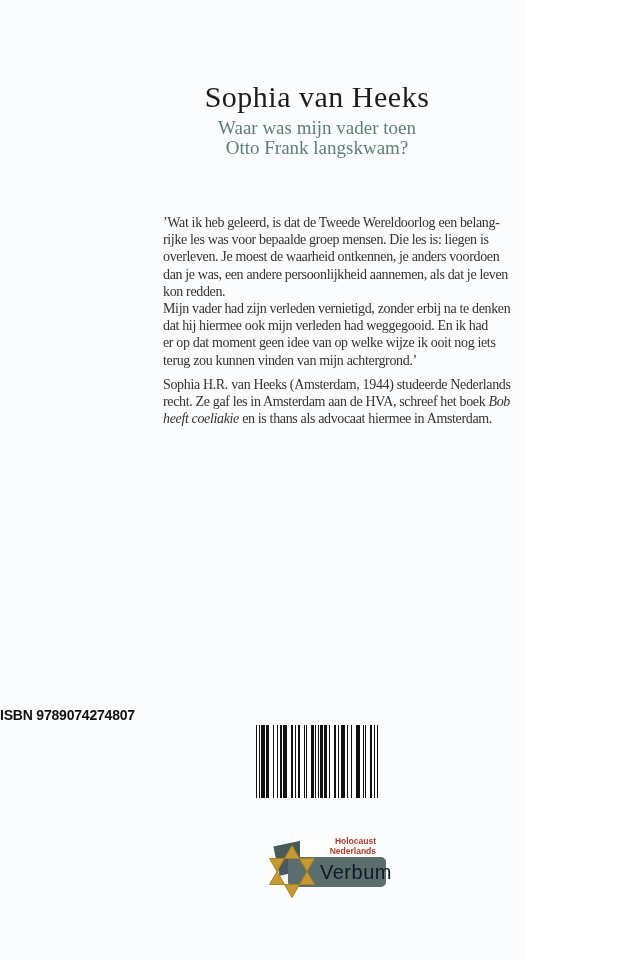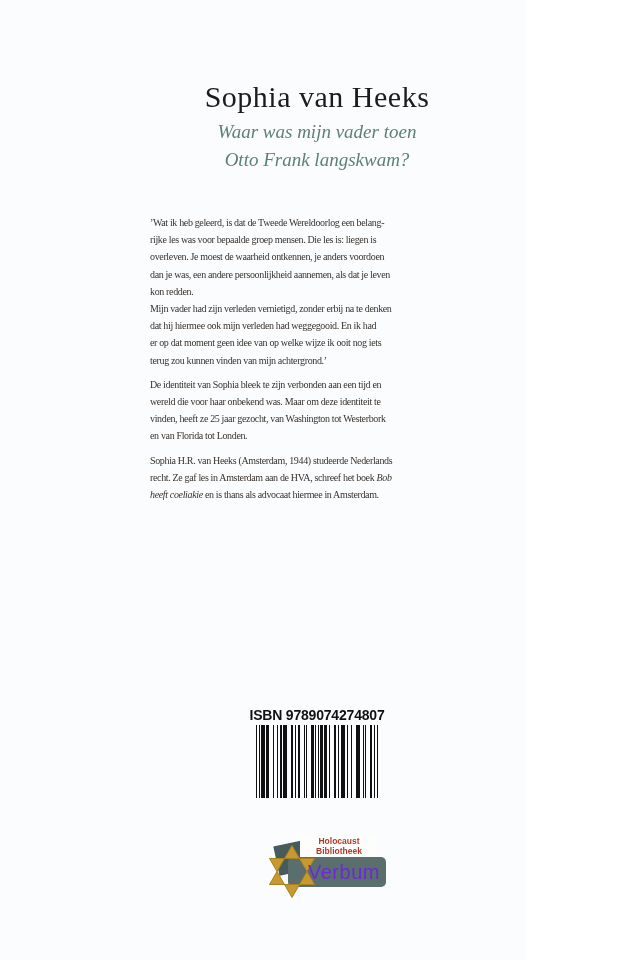--- a/index.html
+++ b/index.html
@@ -25,45 +25,43 @@
   }
   .title {
     font-style: italic;
     font-size: 30px;
     line-height: 37px;
     color: var(--title-color, #5e7b79);
     letter-spacing: 0.3px;
   }
   .subtitle {
     margin-top: 4px;
-    font-style: italic;
     font-size: 19px;
-    line-height: 28px;
+    line-height: 20px;
     color: var(--subtitle-color, #5d8076);
     white-space: pre-line;
   }
   .blurb {
     position: absolute;
-    left: 150px; top: 214px;
+    left: 163px; top: 214px;
     width: 352px;
-    font-size: 10px;
+    font-size: 14px;
     line-height: 17.2px;
     letter-spacing: -0.35px;
     color: var(--body-color, #38322c);
   }
   .blurb p {
     margin: 0 0 7px 0;
     white-space: pre-line;
   }
   .blurb .it { font-style: italic; }
   .barcode-block {
     position: absolute;
     left: 0; top: 706px;
     width: 634px;
-    text-align: center;
   }
   .isbn-label {
     display: inline-block;
     font-family: "Liberation Sans", sans-serif;
     font-weight: bold;
     font-size: 14px;
     letter-spacing: -0.2px;
     color: #111;
     margin-bottom: 2px;
   }
@@ -71,34 +69,34 @@
   .logo {
     position: absolute;
     left: 260px; top: 836px;
     width: 132px; height: 66px;
   }
   .logo svg { position:absolute; left:0; top:0; }
   .imprint {
     position: absolute;
     left: 42px; top: 1px;
     width: 74px;
-    text-align: center;
+    text-align: right;
     font-family: "Liberation Sans", sans-serif;
     font-weight: bold;
     font-size: 8.5px;
     line-height: 9.5px;
     color: var(--imprint-color, #b03a28);
   }
   .verbum {
     position: absolute;
-    left: 48px; top: 25px;
+    left: 60px; top: 25px;
     font-family: "Liberation Sans", sans-serif;
     font-size: 20px;
     letter-spacing: 0.5px;
-    color: #6d28d9;
+    color: #0f172a;
   }
 </style>
 </head>
 <body>
 
 <div class="page">
 
   <div class="cover-header">
     <div class="author">Sophia van Heeks</div>
     <div class="subtitle">Waar was mijn vader toen
@@ -108,24 +106,20 @@
   <div class="blurb">
     <p>’Wat ik heb geleerd, is dat de Tweede Wereldoorlog een belang-
 rijke les was voor bepaalde groep mensen. Die les is: liegen is
 overleven. Je moest de waarheid ontkennen, je anders voordoen
 dan je was, een andere persoonlijkheid aannemen, als dat je leven
 kon redden.
 Mijn vader had zijn verleden vernietigd, zonder erbij na te denken
 dat hij hiermee ook mijn verleden had weggegooid. En ik had
 er op dat moment geen idee van op welke wijze ik ooit nog iets
 terug zou kunnen vinden van mijn achtergrond.’</p>
-    <p>De identiteit van Sophia bleek te zijn verbonden aan een tijd en
-wereld die voor haar onbekend was. Maar om deze identiteit te
-vinden, heeft ze 25 jaar gezocht, van Washington tot Westerbork
-en van Florida tot Londen.</p>
     <p><span>Sophia H.R. van Heeks (Amsterdam, 1944) studeerde Nederlands
 recht. Ze gaf les in Amsterdam aan de HVA, schreef het boek </span><span class="it">Bob
 heeft coeliakie</span><span> en is thans als advocaat hiermee in Amsterdam.</span></p>
   </div>
 
   <div class="barcode-block">
     <div class="isbn-label">ISBN 9789074274807</div>
     <svg class="barcode-svg" width="122" height="73" viewBox="0 0 95 50" preserveAspectRatio="none" shape-rendering="crispEdges">
         <rect x="0" y="0" width="1" height="50" fill="#111"></rect>
         <rect x="2" y="0" width="1" height="50" fill="#111"></rect>
@@ -162,18 +156,18 @@
 
   <div class="logo">
     <svg width="132" height="66" viewBox="0 0 132 66">
       <rect x="16" y="6" width="40" height="30" fill="#475a5c" transform="rotate(-12 36 21)"></rect>
       <rect x="40" y="0" width="76" height="21" fill="#fdfdfc"></rect>
       <rect x="28" y="21" width="98" height="30" rx="5" fill="#5a6e6e"></rect>
       <path d="M32 9.5 L9.5 48.5 L54.5 48.5 Z M32 61.5 L9.5 22.5 L54.5 22.5 Z" fill="#c7992e" stroke="#a9811f" stroke-width="1" fill-rule="nonzero"></path>
     </svg>
     <div class="imprint">
       <div>Holocaust</div>
-      <div>Bibliotheek</div>
+      <div>Nederlands</div>
     </div>
     <div class="verbum">Verbum</div>
   </div>
 
 </div>
 
 </body></html>

